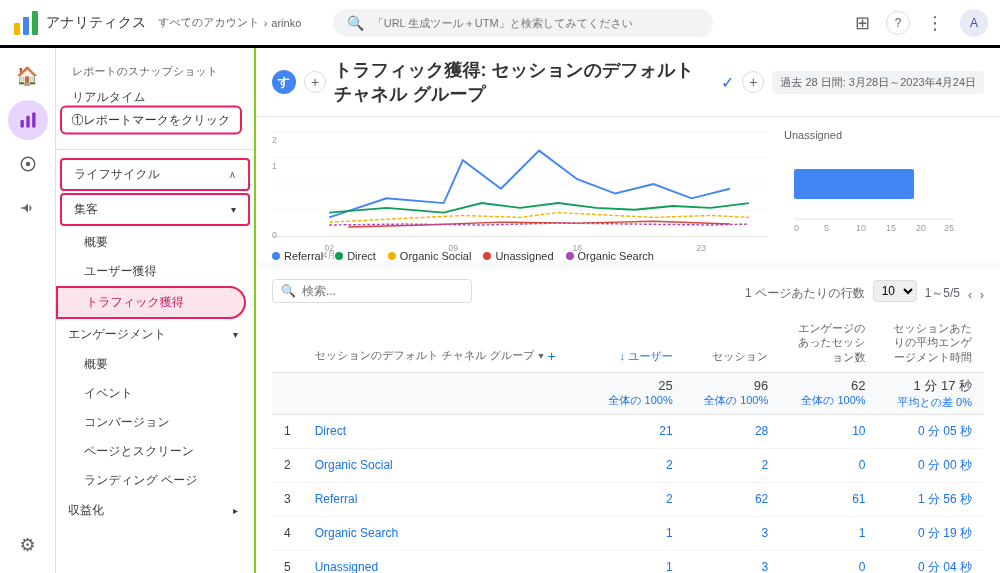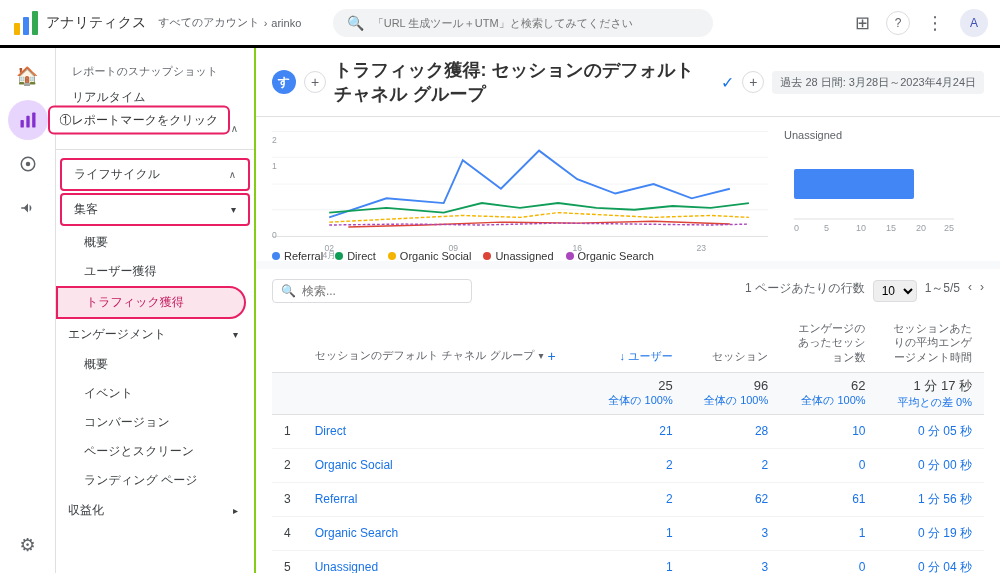--- a/index.html
+++ b/index.html
@@ -73,21 +73,21 @@
     .chart-side { width: 200px; }
     .chart-legend { display: flex; gap: 12px; flex-wrap: wrap; margin-top: 8px; font-size: 11px; }
     .legend-item { display: flex; align-items: center; gap: 4px; }
     .legend-dot { width: 8px; height: 8px; border-radius: 50%; }
 
     
     .table-section { background: #fff; padding: 0 16px 16px; }
     .table-controls { display: flex; align-items: center; padding: 10px 0; gap: 8px; }
     .search-filter { display: flex; align-items: center; gap: 6px; border: 1px solid #dadce0; border-radius: 4px; padding: 4px 8px; font-size: 12px; flex: 1; max-width: 200px; }
     .search-filter input { border: none; outline: none; font-size: 12px; width: 100%; }
-    .table-controls-right { margin-left: auto; display: flex; align-items: flex-start; gap: 8px; font-size: 12px; color: #5f6368; }
+    .table-controls-right { margin-left: auto; display: flex; align-items: flex-end; gap: 8px; font-size: 12px; color: #5f6368; }
     .rows-select { border: 1px solid #dadce0; border-radius: 4px; padding: 2px 4px; font-size: 12px; }
 
     .data-table { width: 100%; border-collapse: collapse; font-size: 12px; }
     .data-table th { text-align: right; padding: 8px 12px; color: #5f6368; font-weight: 400; font-size: 11px; border-bottom: 1px solid #e0e0e0; vertical-align: bottom; }
     .data-table th:first-child { text-align: left; }
     .data-table td { padding: 8px 12px; border-bottom: 1px solid #f1f3f4; text-align: right; }
     .data-table td:first-child { text-align: left; width: 30px; color: #5f6368; }
     .data-table td:nth-child(2) { text-align: left; }
     .data-table tbody tr td { color: #1a73e8; }
     .data-table tbody tr td:first-child, .data-table tbody tr td:nth-child(2) { color: #3c4043; }
@@ -134,21 +134,21 @@
 
   <div class="icon-sidebar">
     <div class="icon-sidebar-item">🏠</div>
     <div class="icon-sidebar-item active-bar" style="position:relative;">
       <svg width="20" height="20" viewBox="0 0 24 24" fill="#8430ce">
         <rect x="3" y="12" width="4" height="9" rx="1"></rect>
         <rect x="10" y="7" width="4" height="14" rx="1"></rect>
         <rect x="17" y="3" width="4" height="18" rx="1"></rect>
       </svg>
 
-      <div style="position:absolute;left:40px;top:50%;transform:translateY(-50%);white-space:nowrap;z-index:20;background:#fff;border:2px solid #e91e63;border-radius:6px;padding:4px 10px;font-size:12px;color:#333;pointer-events:none;">①レポートマークをクリック</div>
+      <div style="position:absolute;left:52px;top:50%;transform:translateY(-50%);white-space:nowrap;z-index:20;background:#fff;border:2px solid #e91e63;border-radius:6px;padding:4px 10px;font-size:12px;color:#333;pointer-events:none;">①レポートマークをクリック</div>
     </div>
     <div class="icon-sidebar-item">
       <svg width="18" height="18" viewBox="0 0 24 24" fill="#5f6368">
           <circle cx="12" cy="12" r="9" stroke="#5f6368" stroke-width="2" fill="none"></circle>
           <circle cx="12" cy="12" r="3" fill="#5f6368"></circle>
         </svg>
     </div>
     <div class="icon-sidebar-item">
       <svg width="18" height="18" viewBox="0 0 24 24" fill="none">
           <path d="M3 11v2h4l5 5V6L7 11H3z" fill="#5f6368"></path>

